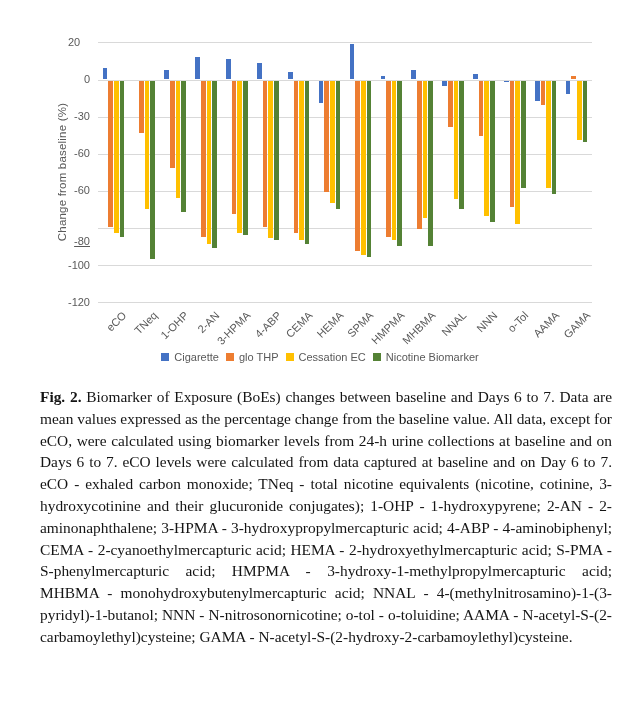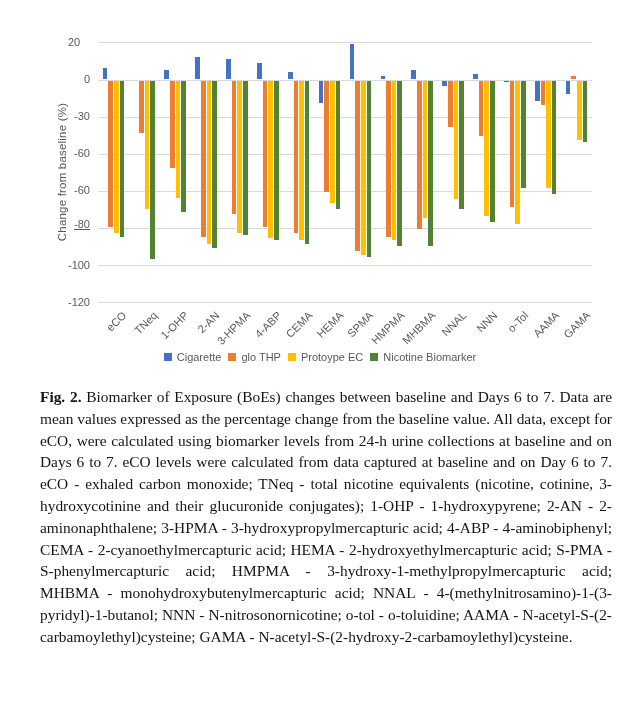--- a/index.html
+++ b/index.html
@@ -37,21 +37,21 @@
         <div class="ytick" style="left: 58px; top: 35.85px; text-align: center;">20</div>
         <div class="gridline" style="left: 98px; width: 494px; top: 79.5px;"></div>
         <div class="ytick" style="left: 58px; top: 73px;">0</div>
         <div class="gridline" style="left: 98px; width: 494px; top: 116.65px;"></div>
         <div class="ytick" style="left: 58px; top: 110.15px;">-30</div>
         <div class="gridline" style="left: 98px; width: 494px; top: 153.8px;"></div>
         <div class="ytick" style="left: 58px; top: 147.3px;">-60</div>
         <div class="gridline" style="left: 98px; width: 494px; top: 190.95px;"></div>
         <div class="ytick" style="left: 58px; top: 184.45px;">-60</div>
         <div class="gridline" style="left: 98px; width: 494px; top: 228.1px;"></div>
-        <div class="ytick" style="left: 58px; top: 218px; text-decoration: underline;">-80</div>
+        <div class="ytick" style="left: 58px; top: 235px; text-decoration: underline;">-80</div>
         <div class="gridline" style="left: 98px; width: 494px; top: 265.25px;"></div>
         <div class="ytick" style="left: 58px; top: 258.75px;">-100</div>
         <div class="gridline" style="left: 98px; width: 494px; top: 302.4px;"></div>
         <div class="ytick" style="left: 58px; top: 295.9px;">-120</div>
         <div class="bar" style="left: 102.737px; width: 4.6px; height: 11.145px; top: 68.355px; background: rgb(68, 114, 196);"></div>
         <div class="bar" style="left: 108.337px; width: 4.6px; height: 146.743px; top: 80.5px; background: rgb(237, 125, 49);"></div>
         <div class="bar" style="left: 113.938px; width: 4.6px; height: 152.315px; top: 80.5px; background: rgb(255, 192, 0);"></div>
         <div class="bar" style="left: 119.537px; width: 4.6px; height: 156.03px; top: 80.5px; background: rgb(84, 130, 53);"></div>
         <div class="xtick" style="left: 120.438px;">eCO</div>
         <div class="bar" style="left: 139.213px; width: 4.6px; height: 52.01px; top: 80.5px; background: rgb(237, 125, 49);"></div>
@@ -133,21 +133,21 @@
         <div class="legend-item">
           <div class="swatch" style="background: rgb(68, 114, 196);"></div>
           <div class="legend-label">Cigarette</div>
         </div>
         <div class="legend-item">
           <div class="swatch" style="background: rgb(237, 125, 49);"></div>
           <div class="legend-label">glo THP</div>
         </div>
         <div class="legend-item">
           <div class="swatch" style="background: rgb(255, 192, 0);"></div>
-          <div class="legend-label">Protoype EC</div>
+          <div class="legend-label">Cessation EC</div>
         </div>
         <div class="legend-item">
           <div class="swatch" style="background: rgb(84, 130, 53);"></div>
           <div class="legend-label">Nicotine Biomarker</div>
         </div>
       </div>
   </div>
 
   <p class="caption"><b>Fig. 2.</b> <span>Biomarker of Exposure (BoEs) changes between baseline and Days 6 to 7. Data are mean values expressed as the percentage change from the baseline value. All data, except for eCO, were calculated using biomarker levels from 24-h urine collections at baseline and on Days 6 to 7. eCO levels were calculated from data captured at baseline and on Day 6 to 7. eCO - exhaled carbon monoxide; TNeq - total nicotine equivalents (nicotine, cotinine, 3-hydroxycotinine and their glucuronide conjugates); 1-OHP - 1-hydroxypyrene; 2-AN - 2-aminonaphthalene; 3-HPMA - 3-hydroxypropylmercapturic acid; 4-ABP - 4-aminobiphenyl; CEMA - 2-cyanoethylmercapturic acid; HEMA - 2-hydroxyethylmercapturic acid; S-PMA - S-phenylmercapturic acid; HMPMA - 3-hydroxy-1-methylpropylmercapturic acid; MHBMA - monohydroxybutenylmercapturic acid; NNAL - 4-(methylnitrosamino)-1-(3-pyridyl)-1-butanol; NNN - N-nitrosonornicotine; o-tol - o-toluidine; AAMA - N-acetyl-S-(2-carbamoylethyl)cysteine; GAMA - N-acetyl-S-(2-hydroxy-2-carbamoylethyl)cysteine.</span></p>
 

